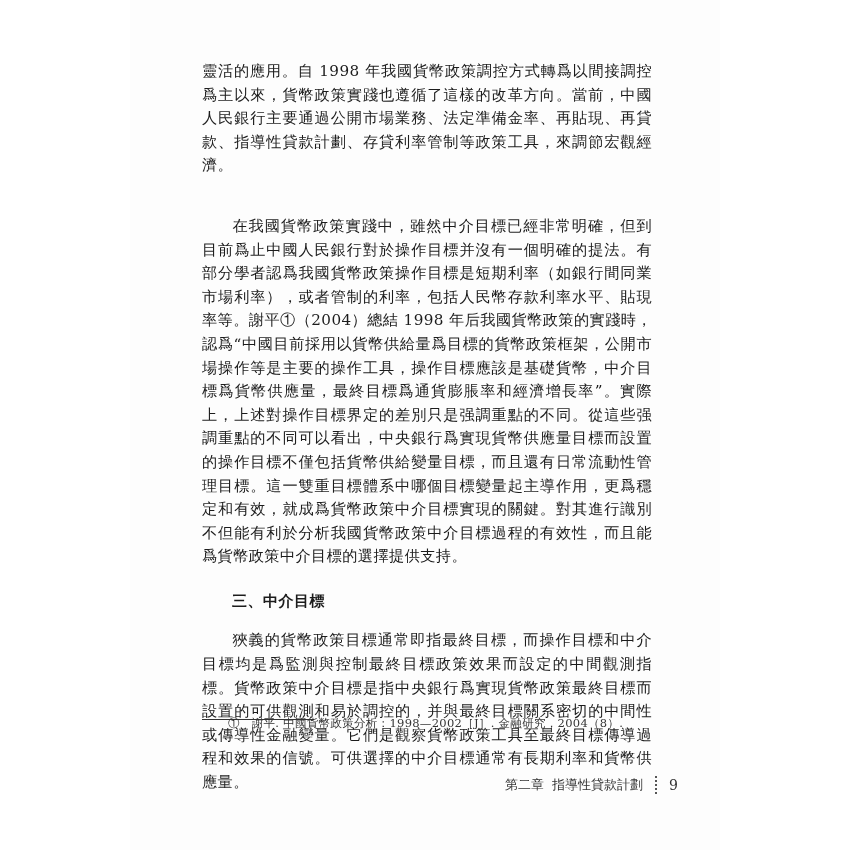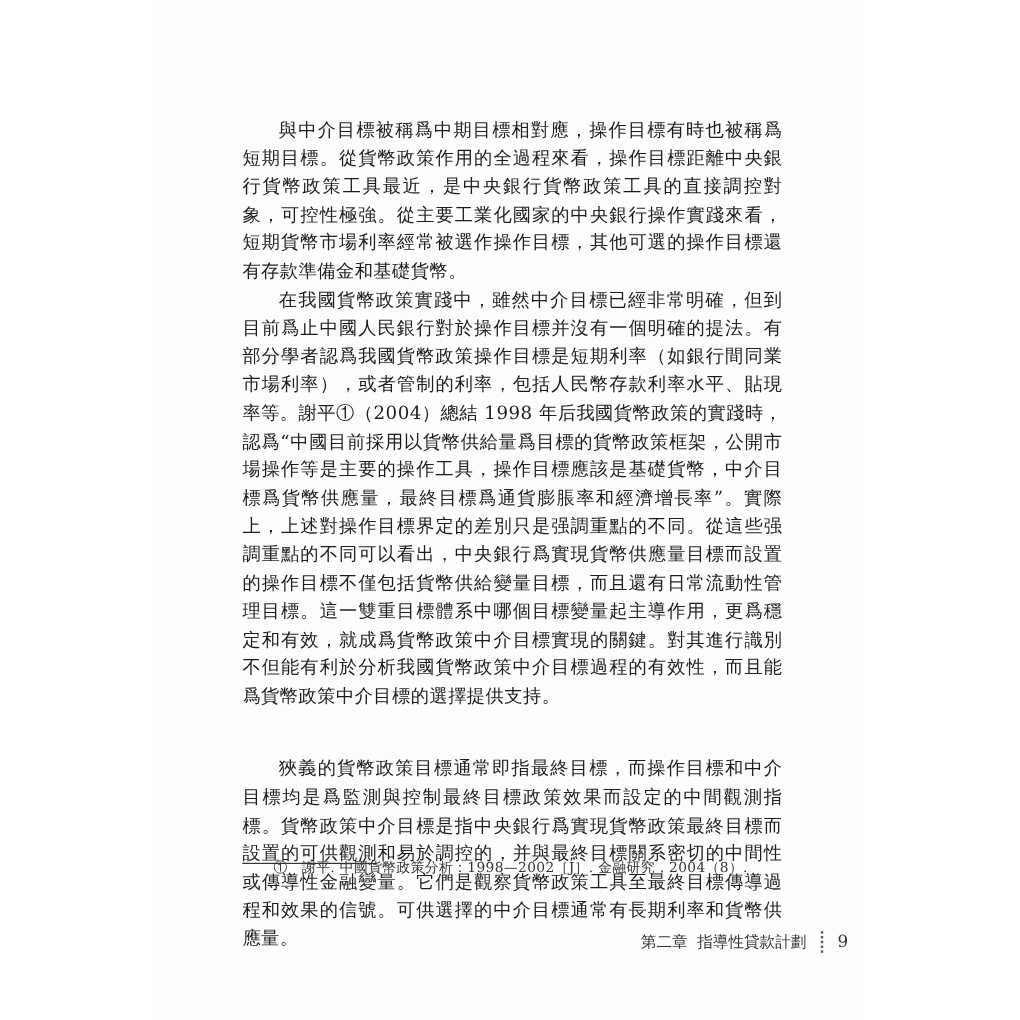--- a/index.html
+++ b/index.html
@@ -5,35 +5,36 @@
   html, body { margin:0; padding:0; background:#ffffff; }
   body { width:850px; height:850px; position:relative; overflow:hidden;
          font-family:"DejaVu Serif","Liberation Serif",serif; color:#1c1c1c; }
   .page { position:absolute; left:130px; top:0; width:590px; height:850px; background:#fdfdfd; }
   .text { position:absolute; left:202px; width:450px; font-size:15.2px; line-height:23.6px; letter-spacing:0.4px; text-align:justify; }
   .p { margin:0; text-indent:2em; }
   .p.cont { text-indent:0; }
   .heading { font-family:"DejaVu Sans","Liberation Sans",sans-serif; font-weight:bold; font-size:15px; margin:0; padding-left:30px; letter-spacing:0.5px; }
   .rule { position:absolute; left:202px; top:719px; width:112px; border-top:1px solid #333; }
   .footnote { position:absolute; left:228px; top:716px; font-size:11.5px; letter-spacing:0.3px; color:#333; }
-  .footer { position:absolute; left:505px; top:776px; font-size:13px; color:#333; display:flex; align-items:center; gap:8px;margin-left:29px; }
+  .footer { position:absolute; left:505px; top:776px; font-size:13px; color:#333; display:flex; align-items:center; gap:8px; }
   .footer .sep { display:inline-block; width:0; height:18px; border-left:2px dotted #555; margin:0 4px; }
   .footer .num { font-size:14px; }
 </style>
 </head>
 <body>
 
 <div class="page"></div>
 
 <div class="text" style="top:60px;">
+  <p class="p cont">靈活的應用。自 1998 年我國貨幣政策調控方式轉爲以間接調控爲主以來，貨幣政策實踐也遵循了這樣的改革方向。當前，中國人民銀行主要通過公開市場業務、法定準備金率、再貼現、再貸款、指導性貸款計劃、存貸利率管制等政策工具，來調節宏觀經濟。</p>
   <div style="height:21px"></div>
   <div style="height:16px"></div>
-  <p class="p">與中介目標被稱爲中期目標相對應，操作目標有時也被稱爲短期目標。從貨幣政策作用的全過程來看，操作目標距離中央銀行貨幣政策工具最近，是中央銀行貨幣政策工具的直接調控對象，可控性極強。從主要工業化國家的中央銀行操作實踐來看，短期貨幣市場利率經常被選作操作目標，其他可選的操作目標還有存款準備金和基礎貨幣。</p>
   <p class="p">在我國貨幣政策實踐中，雖然中介目標已經非常明確，但到目前爲止中國人民銀行對於操作目標并沒有一個明確的提法。有部分學者認爲我國貨幣政策操作目標是短期利率（如銀行間同業市場利率），或者管制的利率，包括人民幣存款利率水平、貼現率等。謝平①（2004）總結 1998 年后我國貨幣政策的實踐時，認爲“中國目前採用以貨幣供給量爲目標的貨幣政策框架，公開市場操作等是主要的操作工具，操作目標應該是基礎貨幣，中介目標爲貨幣供應量，最終目標爲通貨膨脹率和經濟增長率”。實際上，上述對操作目標界定的差別只是强調重點的不同。從這些强調重點的不同可以看出，中央銀行爲實現貨幣供應量目標而設置的操作目標不僅包括貨幣供給變量目標，而且還有日常流動性管理目標。這一雙重目標體系中哪個目標變量起主導作用，更爲穩定和有效，就成爲貨幣政策中介目標實現的關鍵。對其進行識別不但能有利於分析我國貨幣政策中介目標過程的有效性，而且能爲貨幣政策中介目標的選擇提供支持。</p>
   <div style="height:21px"></div>
+  <p class="heading">三、中介目標</p>
   <div style="height:16px"></div>
   <p class="p">狹義的貨幣政策目標通常即指最終目標，而操作目標和中介目標均是爲監測與控制最終目標政策效果而設定的中間觀測指標。貨幣政策中介目標是指中央銀行爲實現貨幣政策最終目標而設置的可供觀測和易於調控的，并與最終目標關系密切的中間性或傳導性金融變量。它們是觀察貨幣政策工具至最終目標傳導過程和效果的信號。可供選擇的中介目標通常有長期利率和貨幣供應量。</p>
 </div>
 
 <div class="rule"></div>
 <div class="footnote">
   <span>①</span>&nbsp;&nbsp;
   <span>謝平. 中國貨幣政策分析：1998—2002［J］. 金融研究，2004（8）.</span>
 </div>
 

